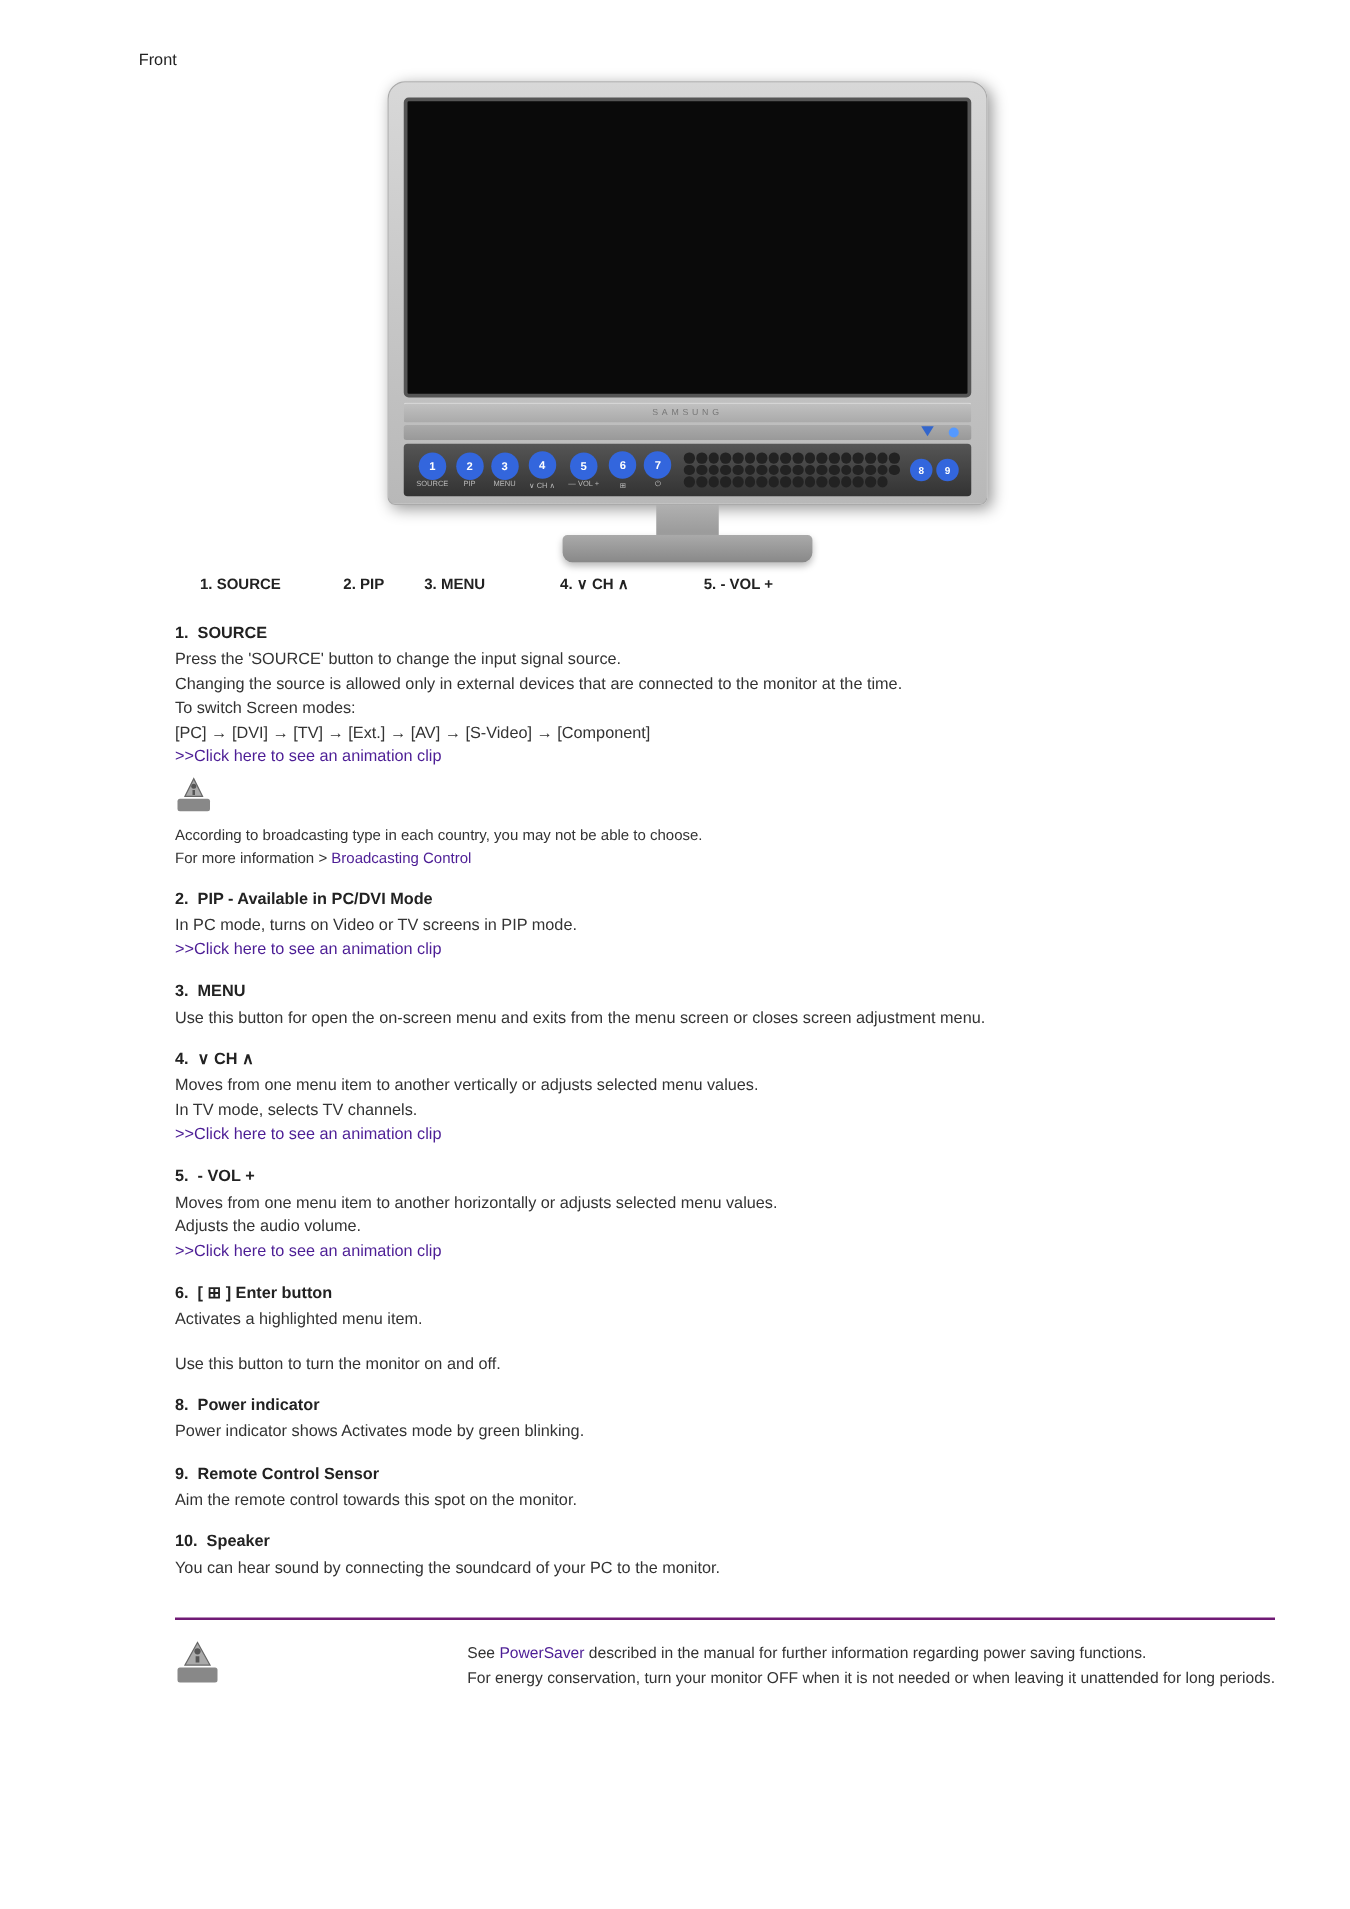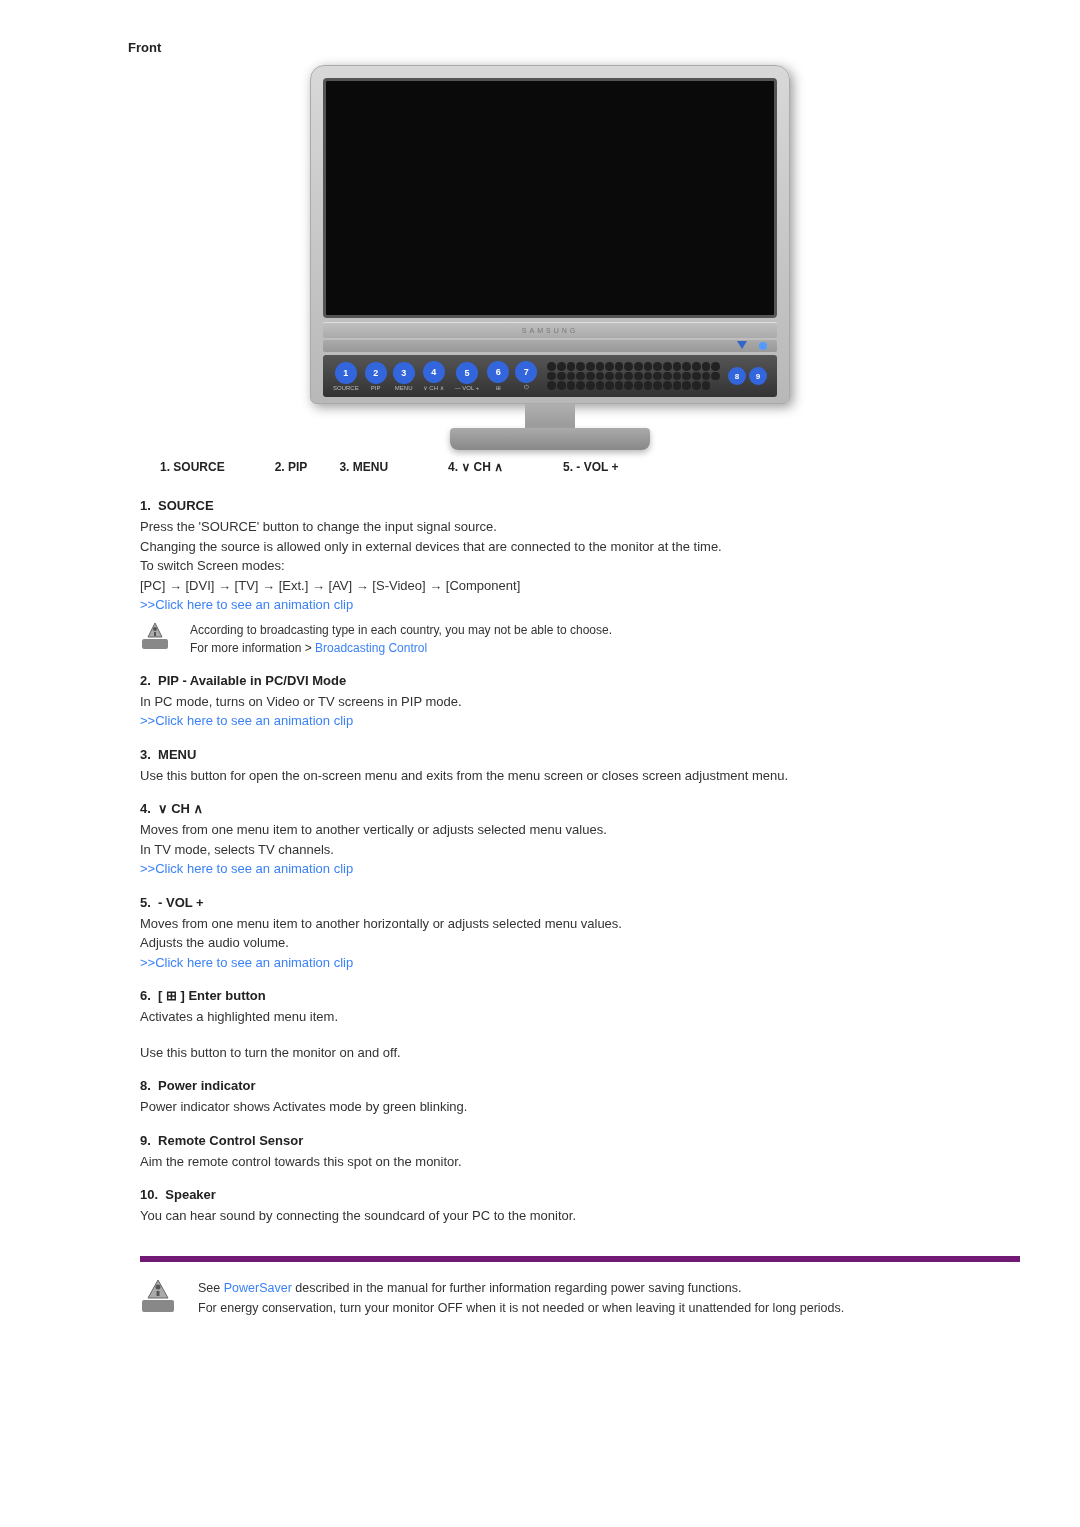--- a/index.html
+++ b/index.html
@@ -7,24 +7,24 @@
       background: #fff;
       font-family: Arial, sans-serif;
       font-size: 13px;
       color: #222;
       width: 1080px;
       min-height: 1527px;
       padding: 40px 60px 40px 80px;
     }
 
     .front-label {
-      font-weight: bold;
+      font-weight: normal;
       font-size: 13px;
       margin-bottom: 10px;
-      margin-left: 48px;
+      margin-left: 31px;
     }
 
     .monitor-container {
       display: flex;
       justify-content: center;
       margin-bottom: 10px;
     }
 
     
     .content {
@@ -43,30 +43,31 @@
     }
 
     .section-body {
       margin-left: 0;
       font-size: 13px;
       line-height: 1.5;
       color: #333;
     }
 
     .link {
-      color: #3b82f6;
+      color: #4c1d95;
       text-decoration: none;
     }
 
     .note-box {
       display: flex;
       align-items: flex-start;
-      gap: 20px;
+      gap: 8px;
       margin-top: 6px;
       margin-bottom: 4px;
+      flex-direction: column;
     }
 
     .note-icon {
       width: 30px;
       height: 30px;
       flex-shrink: 0;
     }
 
     .note-text {
       font-size: 12px;
@@ -76,22 +77,23 @@
 
     
     .bottom-note {
       margin-top: 30px;
       display: flex;
       align-items: flex-start;
       gap: 22px;
       font-size: 12.5px;
       color: #333;
       line-height: 1.6;
-      border-top: 6px solid #701a75;
+      border-top: 2px solid #701a75;
       padding-top: 16px;
+      justify-content: space-between;
     }
 
     .bottom-icon {
       width: 36px;
       height: 36px;
       flex-shrink: 0;
     }
 
     
     .full-monitor {

